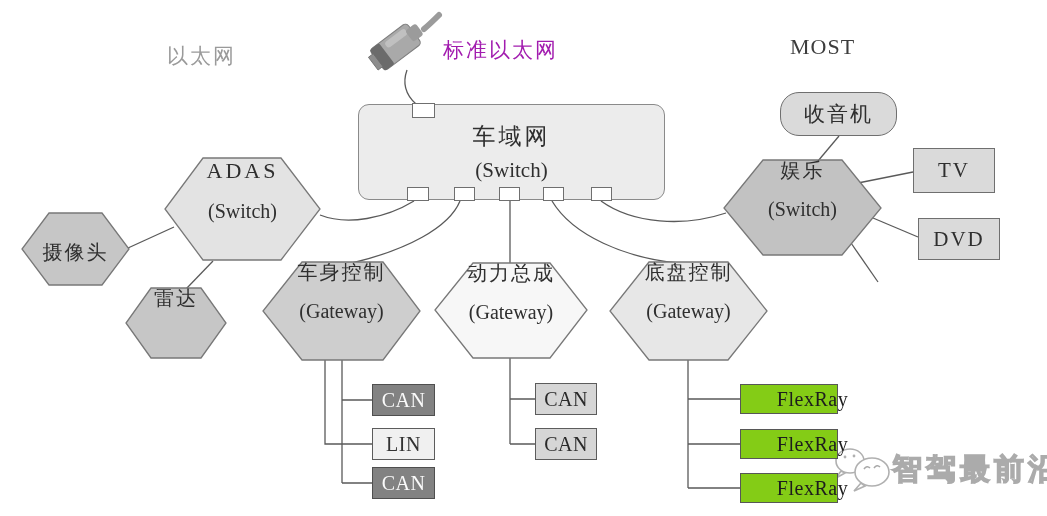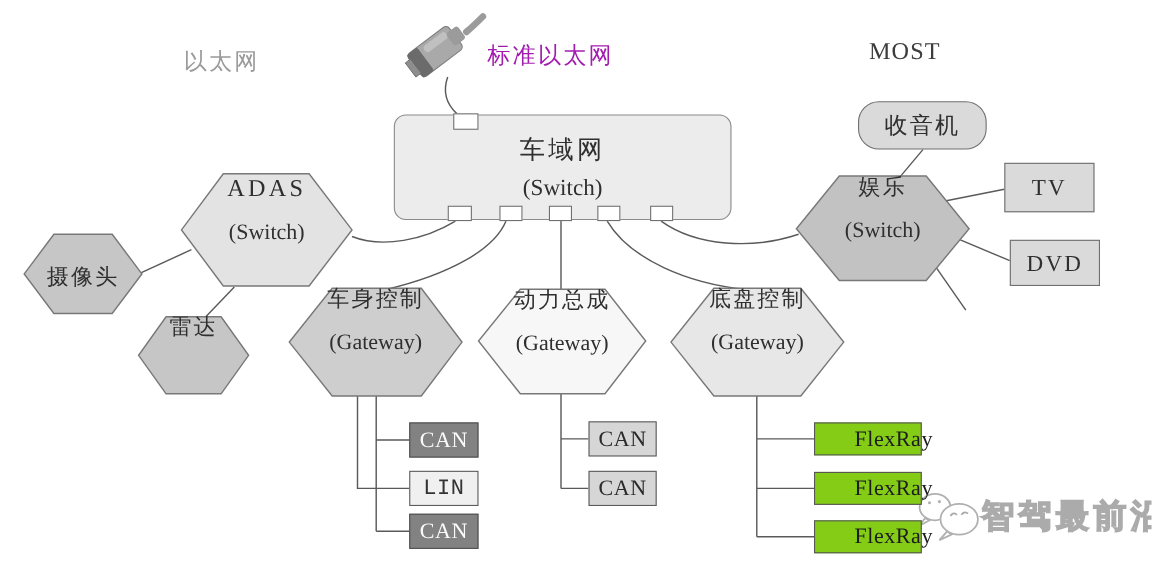--- a/index.html
+++ b/index.html
@@ -143,21 +143,21 @@
   <div class="abs node-label" style="left:724px;top:160px;width:157px;height:95px;">
     <div class="t1">娱乐</div>
     <div class="t2">(Switch)</div>
   </div>
 
   <div class="abs box" style="left:780px;top:92px;width:117px;height:44px;border-radius:19px;">收音机</div>
   <div class="abs box" style="left:913px;top:148px;width:82px;height:45px;">TV</div>
   <div class="abs box" style="left:918px;top:218px;width:82px;height:42px;">DVD</div>
 
   <div class="abs bus dark" style="left:372px;top:384px;width:63px;height:32px;">CAN</div>
-  <div class="abs bus light" style="left:372px;top:428px;width:63px;height:32px;font-family:Liberation Mono, monospace;">LIN</div>
+  <div class="abs bus light" style="left:372px;top:428px;width:63px;height:32px;">LIN</div>
   <div class="abs bus dark" style="left:372px;top:467px;width:63px;height:32px;">CAN</div>
 
   <div class="abs bus mid" style="left:535px;top:383px;width:62px;height:32px;">CAN</div>
   <div class="abs bus mid" style="left:535px;top:428px;width:62px;height:32px;">CAN</div>
 
   <div class="abs bus flex" style="left:740px;top:384px;width:98px;height:30px;">FlexRay</div>
   <div class="abs bus flex" style="left:740px;top:429px;width:98px;height:30px;">FlexRay</div>
   <div class="abs bus flex" style="left:740px;top:473px;width:98px;height:30px;">FlexRay</div>
 
   <div class="abs watermark-text" style="left:892px;top:449px;">智驾最前沿</div>

